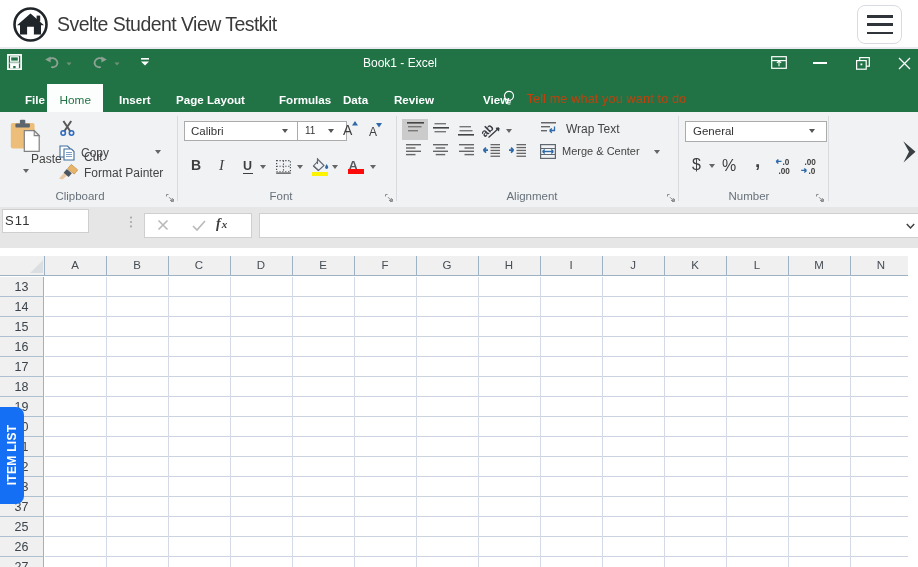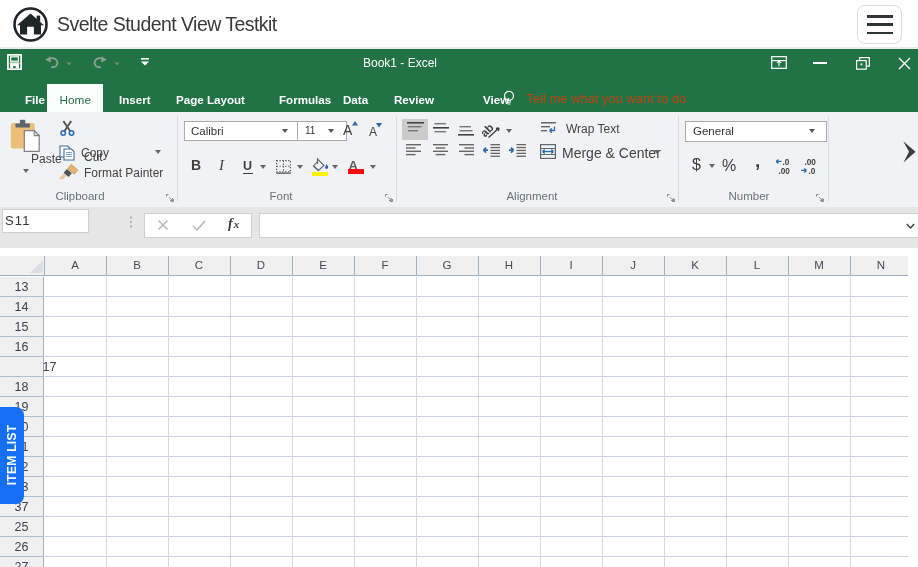--- a/index.html
+++ b/index.html
@@ -260,21 +260,21 @@
     <rect x="9.5" y="5.8" width="9.5" height="1.3" fill="#666"></rect>
     <rect x="9.5" y="8.7" width="9.5" height="1.3" fill="#666"></rect>
     <rect x="9.5" y="11.6" width="9.5" height="1.3" fill="#666"></rect>
 </svg>
 <svg width="16" height="15" style="left:540px;top:144px" viewBox="0 0 16 15">
 <rect x="0.6" y="0.6" width="14.8" height="13.8" fill="none" stroke="#5f6771" stroke-width="1.2"></rect>
 <path d="M0.6 4.5 H15.4 M0.6 10.5 H15.4" stroke="#5f6771" stroke-width="1"></path>
 <rect x="2" y="5.5" width="12" height="4" fill="#fff"></rect>
 <path d="M2.5 7.5 H13.5 M2.5 7.5 L4.7 5.6 M2.5 7.5 L4.7 9.4 M13.5 7.5 L11.3 5.6 M13.5 7.5 L11.3 9.4" stroke="#2e69a8" stroke-width="1.3" fill="none"></path>
 </svg>
-<div class="rtext" style="left:562px;top:145px;font-size:14px;">Merge &amp; Center</div>
+<div class="rtext" style="left:562px;top:145px;font-size:11px;">Merge &amp; Center</div>
 <div class="carr" style="left:654px;top:150px;"></div>
 <div class="glabel" style="left:497px;width:70px;">Alignment</div>
 <svg class="launch" style="left:666px;top:192.5px" viewBox="0 0 10 10">
 <path d="M1.5 3.5 V1.5 H3.5 M8.5 6 V8.5 H6" fill="none" stroke="#8b8b8b" stroke-width="1"></path>
 <path d="M4 4.2 L7.3 7.5 M7.3 7.5 V5 M7.3 7.5 H5" stroke="#8b8b8b" stroke-width="1" fill="none"></path>
 </svg>
 
 <div class="combo" style="left:685px;top:120.5px;width:133px;height:19px;font-size:11.5px;color:#333;line-height:19px;padding-left:7px;">General</div>
 <div class="carr" style="left:809px;top:128.5px;border-top-color:#555;"></div>
 <div class="abs" style="left:692px;top:156px;font-size:16px;color:#3f3f3f;">$</div>
@@ -307,21 +307,21 @@
     <circle cx="2" cy="6" r="1.1" fill="#a9a9a9"></circle>
     <circle cx="2" cy="10.4" r="1.1" fill="#a9a9a9"></circle>
   </svg>
 <div class="abs" id="fxbox"></div>
 <svg width="12" height="12" style="left:157px;top:219px" viewBox="0 0 12 12">
     <path d="M1.5 1.5 L10.5 10.5 M10.5 1.5 L1.5 10.5" stroke="#b9b9b9" stroke-width="1.6"></path>
   </svg>
 <svg width="14" height="11" style="left:192px;top:220px" viewBox="0 0 14 11">
     <path d="M1 6 L5 10 L13 1" stroke="#b9b9b9" stroke-width="1.6" fill="none"></path>
   </svg>
-<div class="abs" style="left:228px;top:216px;font-size:14px;font-style:italic;font-family:'Liberation Serif',serif;font-weight:bold;color:#3d3d3d;">f <span style="font-size:11px">x</span></div>
+<div class="abs" style="left:216px;top:216px;font-size:14px;font-style:italic;font-family:'Liberation Serif',serif;font-weight:bold;color:#3d3d3d;">f <span style="font-size:11px">x</span></div>
 <div class="abs" id="fmlbox"></div>
 <svg width="9" height="7" style="left:905.5px;top:222.5px" viewBox="0 0 9 7">
     <path d="M0.8 1 L4.5 5 L8.2 1" stroke="#3f3f3f" stroke-width="1.5" fill="none"></path>
   </svg>
 
 <div class="abs" id="grid">
 <div id="colhead"></div>
 <div style="position:absolute;left:30px;top:3.5px;width:0;height:0;border-bottom:13px solid #dcdfe2;border-left:13px solid transparent;"></div>
 <div class="vline" style="position:absolute;left:43.5px;top:0;width:1px;height:19px;background:#9eb2c6;"></div>
 <div class="vline" style="position:absolute;left:105.5px;top:0;width:1px;height:19px;background:#9eb2c6;"></div>
@@ -351,21 +351,21 @@
 <div class="collab" style="left:664px;">K</div>
 <div class="collab" style="left:726px;">L</div>
 <div class="collab" style="left:788px;">M</div>
 <div class="collab" style="left:850px;">N</div>
 <div id="rowhead"></div>
 <div id="gridbody"></div>
 <div class="rowlab" style="top:23.5px;">13</div>
 <div class="rowlab" style="top:43.5px;">14</div>
 <div class="rowlab" style="top:63.5px;">15</div>
 <div class="rowlab" style="top:83.5px;">16</div>
-<div class="rowlab" style="top:103.5px;padding-left:28px;">17</div>
+<div class="rowlab" style="top:103.5px;">17</div>
 <div class="rowlab" style="top:123.5px;">18</div>
 <div class="rowlab" style="top:143.5px;">19</div>
 <div class="rowlab" style="top:163.5px;">20</div>
 <div class="rowlab" style="top:183.5px;">21</div>
 <div class="rowlab" style="top:203.5px;">22</div>
 <div class="rowlab" style="top:223.5px;">23</div>
 <div class="rowlab" style="top:243.5px;">37</div>
 <div class="rowlab" style="top:263.5px;">25</div>
 <div class="rowlab" style="top:283.5px;">26</div>
 <div class="rowlab" style="top:303.5px;">27</div>

